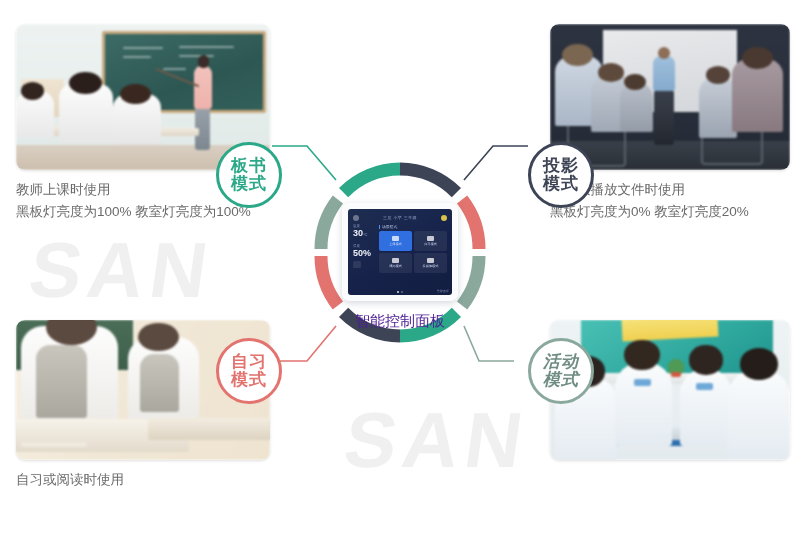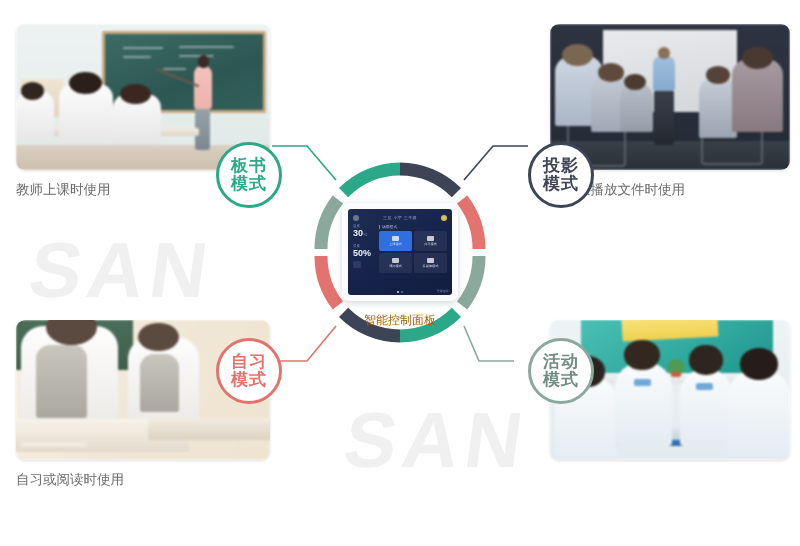--- a/index.html
+++ b/index.html
@@ -174,21 +174,21 @@
   .sc-tlab{font-size:3.2px;color:#d3dcf2;}
   .sc-btn{width:8px;height:7px;border-radius:1.5px;background:rgba(255,255,255,.10);margin-top:3px;}
   .sc-dots{position:absolute;left:0;right:0;bottom:2px;display:flex;justify-content:center;gap:2px;}
   .sc-dot{width:2px;height:2px;border-radius:50%;background:rgba(255,255,255,.35);}
   .sc-dot.act{background:rgba(255,255,255,.85);}
   .sc-tag{position:absolute;right:3px;bottom:2px;font-size:3px;color:#7e8db5;}
 
   .device-cap{
     position:absolute;
     width:200px;text-align:center;
-    color:#a16207;font-size:12px;
+    color:#4c1d95;font-size:15px;
     z-index:6;
   }
 
   svg.ring{position:absolute;left:0;top:0;width:800px;height:546px;pointer-events:none;}
 </style>
 </head>
 <body>
 
 <div id="stage">
 
@@ -240,20 +240,21 @@
         <div class="stud" style="left:38%;top:48%;width:19%;height:35%;background:linear-gradient(#fafafa,#e6e6e6);"></div>
         <div class="stud-h" style="left:41%;top:41%;width:12%;height:14%;background:#3a2820;"></div>
       </div>
     </div>
     <div class="badge" style="left:200px;top:118px;border:3px solid #2aa888;color:#2aa888;">
       <span>板书</span>
       <span>模式</span>
     </div>
     <div class="cap">
       <div>教师上课时使用</div>
+      <div>黑板灯亮度为100% 教室灯亮度为100%</div>
     </div>
   </div>
 
   <div class="card" style="left:550px;top:24px;width:250px;">
     <div class="photo" style="width:240px;height:146px;">
       <div class="scene blur">
         <div class="s2-bg"></div>
         <div class="s2-screen"></div>
         <div class="s2-floor"></div>
         <div class="s2-pres-leg"></div>
@@ -272,20 +273,21 @@
         <div class="aud" style="left:76%;top:24%;width:21%;height:50%;background:linear-gradient(#a79aa0,#87797f);"></div>
         <div class="aud-h" style="left:80%;top:16%;width:13%;height:15%;background:#4a3931;"></div>
       </div>
     </div>
     <div class="badge" style="left:-22px;top:118px;border:3px solid #3d4455;color:#3d4455;">
       <span>投影</span>
       <span>模式</span>
     </div>
     <div class="cap">
       <div>投影仪播放文件时使用</div>
+      <div>黑板灯亮度为0% 教室灯亮度20%</div>
     </div>
   </div>
 
   <div class="card" style="left:16px;top:320px;width:268px;">
     <div class="photo" style="width:254px;height:140px;">
       <div class="scene blur">
         <div class="s3-bg"></div>
         <div class="s3-board"></div>
         <div class="s3-stud" style="left:2%;top:4%;width:38%;height:74%;"></div>
         <div class="s3-vest" style="left:8%;top:18%;width:20%;height:52%;"></div>
@@ -300,21 +302,21 @@
     </div>
     <div class="badge" style="left:200px;top:18px;border:3px solid #e2736f;color:#e2736f;">
       <span>自习</span>
       <span>模式</span>
     </div>
     <div class="cap">
       <div>自习或阅读时使用</div>
     </div>
   </div>
 
-  <div class="card" style="left:550px;top:320px;width:250px;">
+  <div class="card" style="left:550px;top:320px;width:250px;font-style:italic;">
     <div class="photo" style="width:240px;height:140px;">
       <div class="scene blur">
         <div class="s4-bg"></div>
         <div class="s4-board"></div>
         <div class="s4-poster"></div>
         <div class="s4-ledge"></div>
         <div class="s4-plant"></div>
         <div class="s4-pot"></div>
         <div class="s4-table"></div>
         <div class="s4-tablee"></div>

